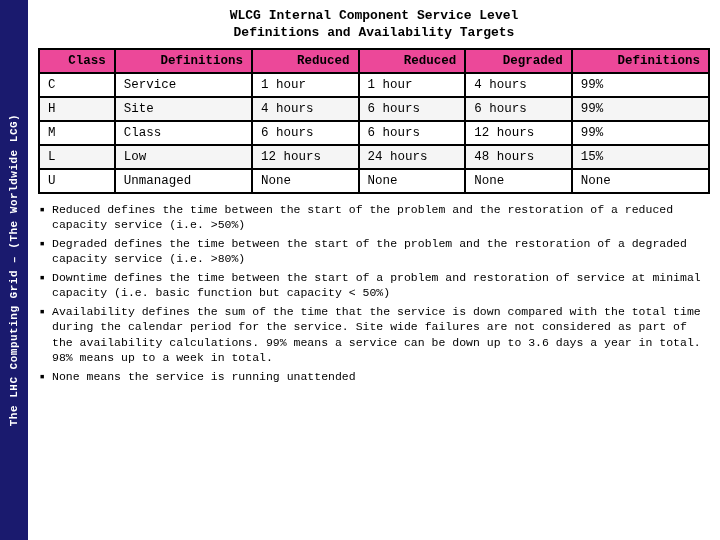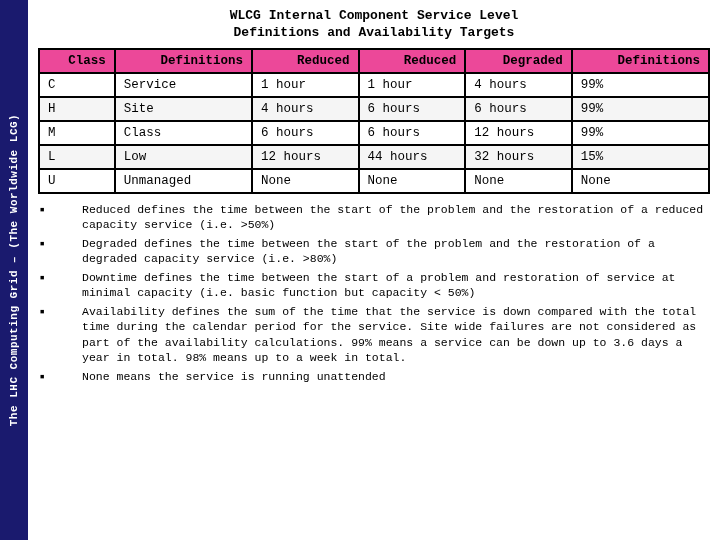--- a/index.html
+++ b/index.html
@@ -90,21 +90,20 @@
 
     .bullet-marker {
       min-width: 14px;
       font-size: 14px;
       line-height: 1.2;
       padding-top: 0px;
     }
 
     .bullet-text {
       flex: 1;
-      margin-left: 30px;
     }
   </style>
 </head>
 <body>
 
 <div class="sidebar">
   <span class="sidebar-text">The LHC Computing Grid – (The Worldwide LCG)</span>
 </div>
 
 <div class="main-content">
@@ -147,22 +146,22 @@
           <td>Class</td>
           <td>6 hours</td>
           <td>6 hours</td>
           <td>12 hours</td>
           <td>99%</td>
         </tr>
         <tr>
           <td>L</td>
           <td>Low</td>
           <td>12 hours</td>
-          <td>44 hours</td>
-          <td>32 hours</td>
+          <td>24 hours</td>
+          <td>48 hours</td>
           <td>15%</td>
         </tr>
         <tr>
           <td>U</td>
           <td>Unmanaged</td>
           <td>None</td>
           <td>None</td>
           <td>None</td>
           <td>None</td>
         </tr>

